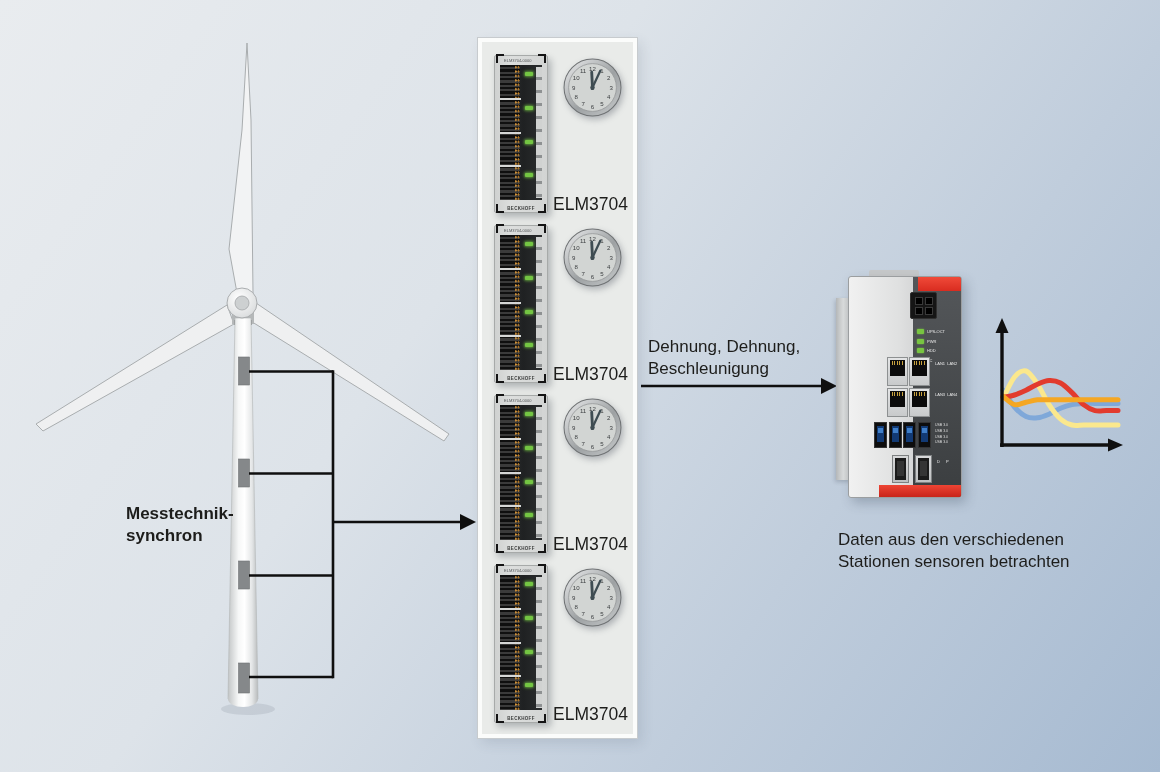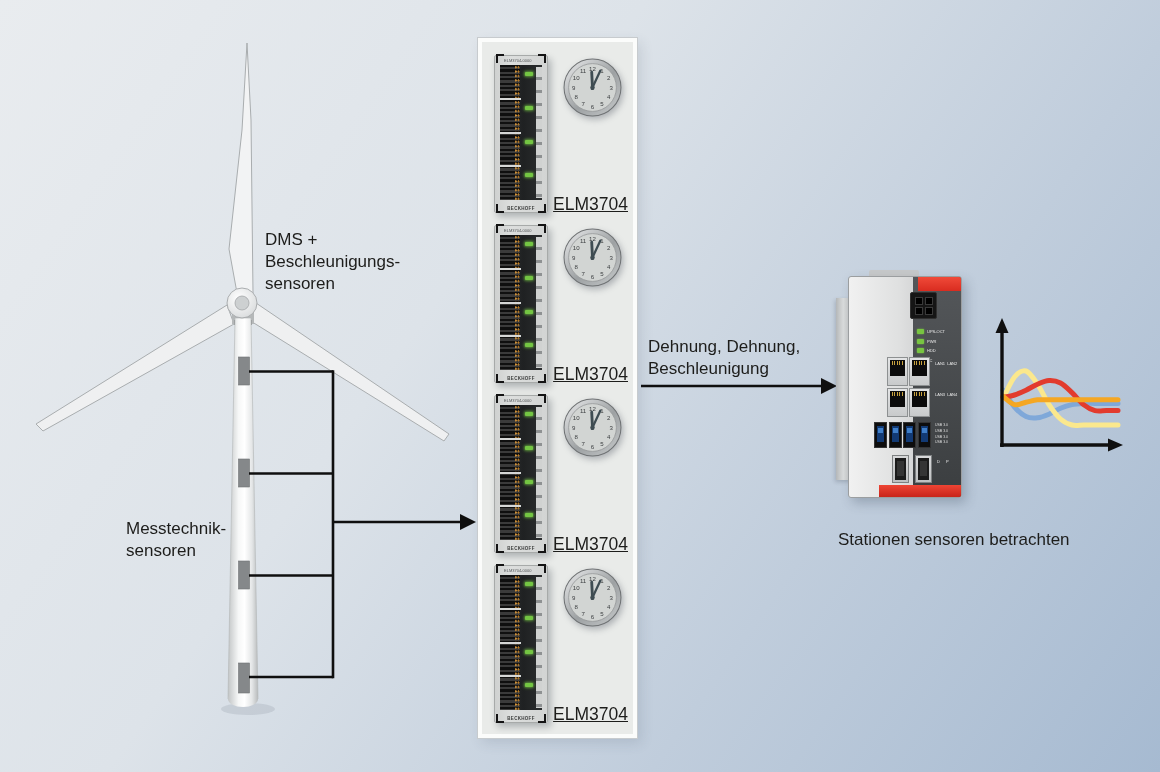--- a/index.html
+++ b/index.html
@@ -42,21 +42,21 @@
   .cb.tr{right:1px;top:-2px;border-right-width:2px;border-top-width:2px;}
   .cb.bl{left:1px;bottom:-1px;border-left-width:2px;border-bottom-width:2px;}
   .cb.br{right:1px;bottom:-1px;border-right-width:2px;border-bottom-width:2px;}
 
   .clock{position:absolute;left:80px;top:2px;width:61px;height:61px;
     filter:drop-shadow(2px 3px 3px rgba(20,30,45,.28));}
   .clock .rim{fill:url(#rimGrad);stroke:#6e7173;stroke-width:1;}
   .clock .face{fill:#d2d5d3;stroke:#96999a;stroke-width:.8;}
   .clock-num{font-family:"Liberation Sans",sans-serif;font-size:6px;fill:#3b3e40;text-anchor:middle;}
   .hand{fill:#3e4c52;}
-  .elm-label{position:absolute;left:0;top:139px;width:146px;text-align:right;font-size:17.5px;text-decoration:underline;}
+  .elm-label{position:absolute;left:0;top:139px;width:146px;text-align:right;font-size:17.5px;}
 
   
   .pc{position:absolute;left:836px;top:270px;width:130px;height:228px;}
   .pc>div{position:absolute;}
   .pc-flange{left:0;top:28px;width:16px;height:182px;
     background:linear-gradient(90deg,#b4b7b8,#dbdddd 45%,#c4c6c7);box-shadow:-1px 2px 4px rgba(40,50,65,.22);}
   .pc-toptab{left:33px;top:0;width:50px;height:8px;background:#c7c9ca;border-radius:2px 2px 0 0;}
   .pc-body{left:12px;top:6px;width:114px;height:222px;box-sizing:border-box;
     background:linear-gradient(90deg,#f1f1f1,#dfe0e0 45%,#cecfd0 68%,#c5c6c7);
     border:1px solid #9b9ea0;border-radius:3px;box-shadow:4px 5px 12px rgba(45,60,80,.28);}
@@ -160,34 +160,30 @@
           <path d="M1003,397.4 C1004.9,397.0 1010.7,396.2 1014.5,395.0 C1018.3,393.8 1022.2,392.0 1026.0,390.2 C1029.8,388.4 1033.7,385.8 1037.5,384.2 C1041.3,382.6 1045.2,380.8 1049.0,380.6 C1052.8,380.4 1056.7,381.0 1060.5,383.0 C1064.3,385.0 1068.2,389.0 1072.0,392.6 C1075.8,396.2 1079.7,401.6 1083.5,404.6 C1087.3,407.6 1091.2,409.6 1095.0,410.6 C1098.8,411.6 1102.7,410.6 1106.5,410.6 C1110.3,410.6 1116.1,410.6 1118.0,410.6" fill="none" stroke="#e23b2e" stroke-width="5" stroke-linecap="round"></path>
           <path d="M1003,396.2 C1004.9,397.6 1010.7,403.6 1014.5,404.6 C1018.3,405.6 1022.2,403.0 1026.0,402.2 C1029.8,401.4 1033.7,400.2 1037.5,399.8 C1041.3,399.4 1045.2,399.8 1049.0,399.8 C1052.8,399.8 1056.7,399.8 1060.5,399.8 C1064.3,399.8 1068.2,399.8 1072.0,399.8 C1075.8,399.8 1079.7,399.8 1083.5,399.8 C1087.3,399.8 1091.2,399.8 1095.0,399.8 C1098.8,399.8 1102.7,399.8 1106.5,399.8 C1110.3,399.8 1116.1,399.8 1118.0,399.8" fill="none" stroke="#f5a723" stroke-width="5" stroke-linecap="round"></path>
         </g>
       <line x1="1002" y1="447" x2="1002" y2="331" stroke="#0f0f0f" stroke-width="3.4"></line>
       <polygon points="1002,318 995.5,333 1008.5,333" fill="#0f0f0f"></polygon>
       <line x1="1000" y1="445" x2="1109" y2="445" stroke="#0f0f0f" stroke-width="3.4"></line>
       <polygon points="1123,445 1108,438.5 1108,451.5" fill="#0f0f0f"></polygon>
     </g>
   </svg>
 
-  <div class="txt" style="left:265px;top:229px;">
-    <span>DMS +</span>
-    <span>Beschleunigungs-</span>
-    <span>sensoren</span>
-  </div>
-  <div class="txt" style="left:126px;top:518px;">
+  <div class="txt" style="left:126px;top:503px;font-weight:bold;">
     <span>Messtechnik-</span>
-    <span>sensoren</span>
+    <span>synchron</span>
   </div>
   <div class="txt" style="left:648px;top:336px;">
     <span>Dehnung, Dehnung,</span>
     <span>Beschleunigung</span>
   </div>
   <div class="txt" style="left:838px;top:529px;">
+    <span>Daten aus den verschiedenen</span>
     <span>Stationen sensoren betrachten</span>
   </div>
 
   <div class="panel">
 
     <div class="elm-row" style="top:13px;">
       <div class="module">
         <i class="cb tl"></i>
           <i class="cb tr"></i>
         <i class="cb bl"></i>

